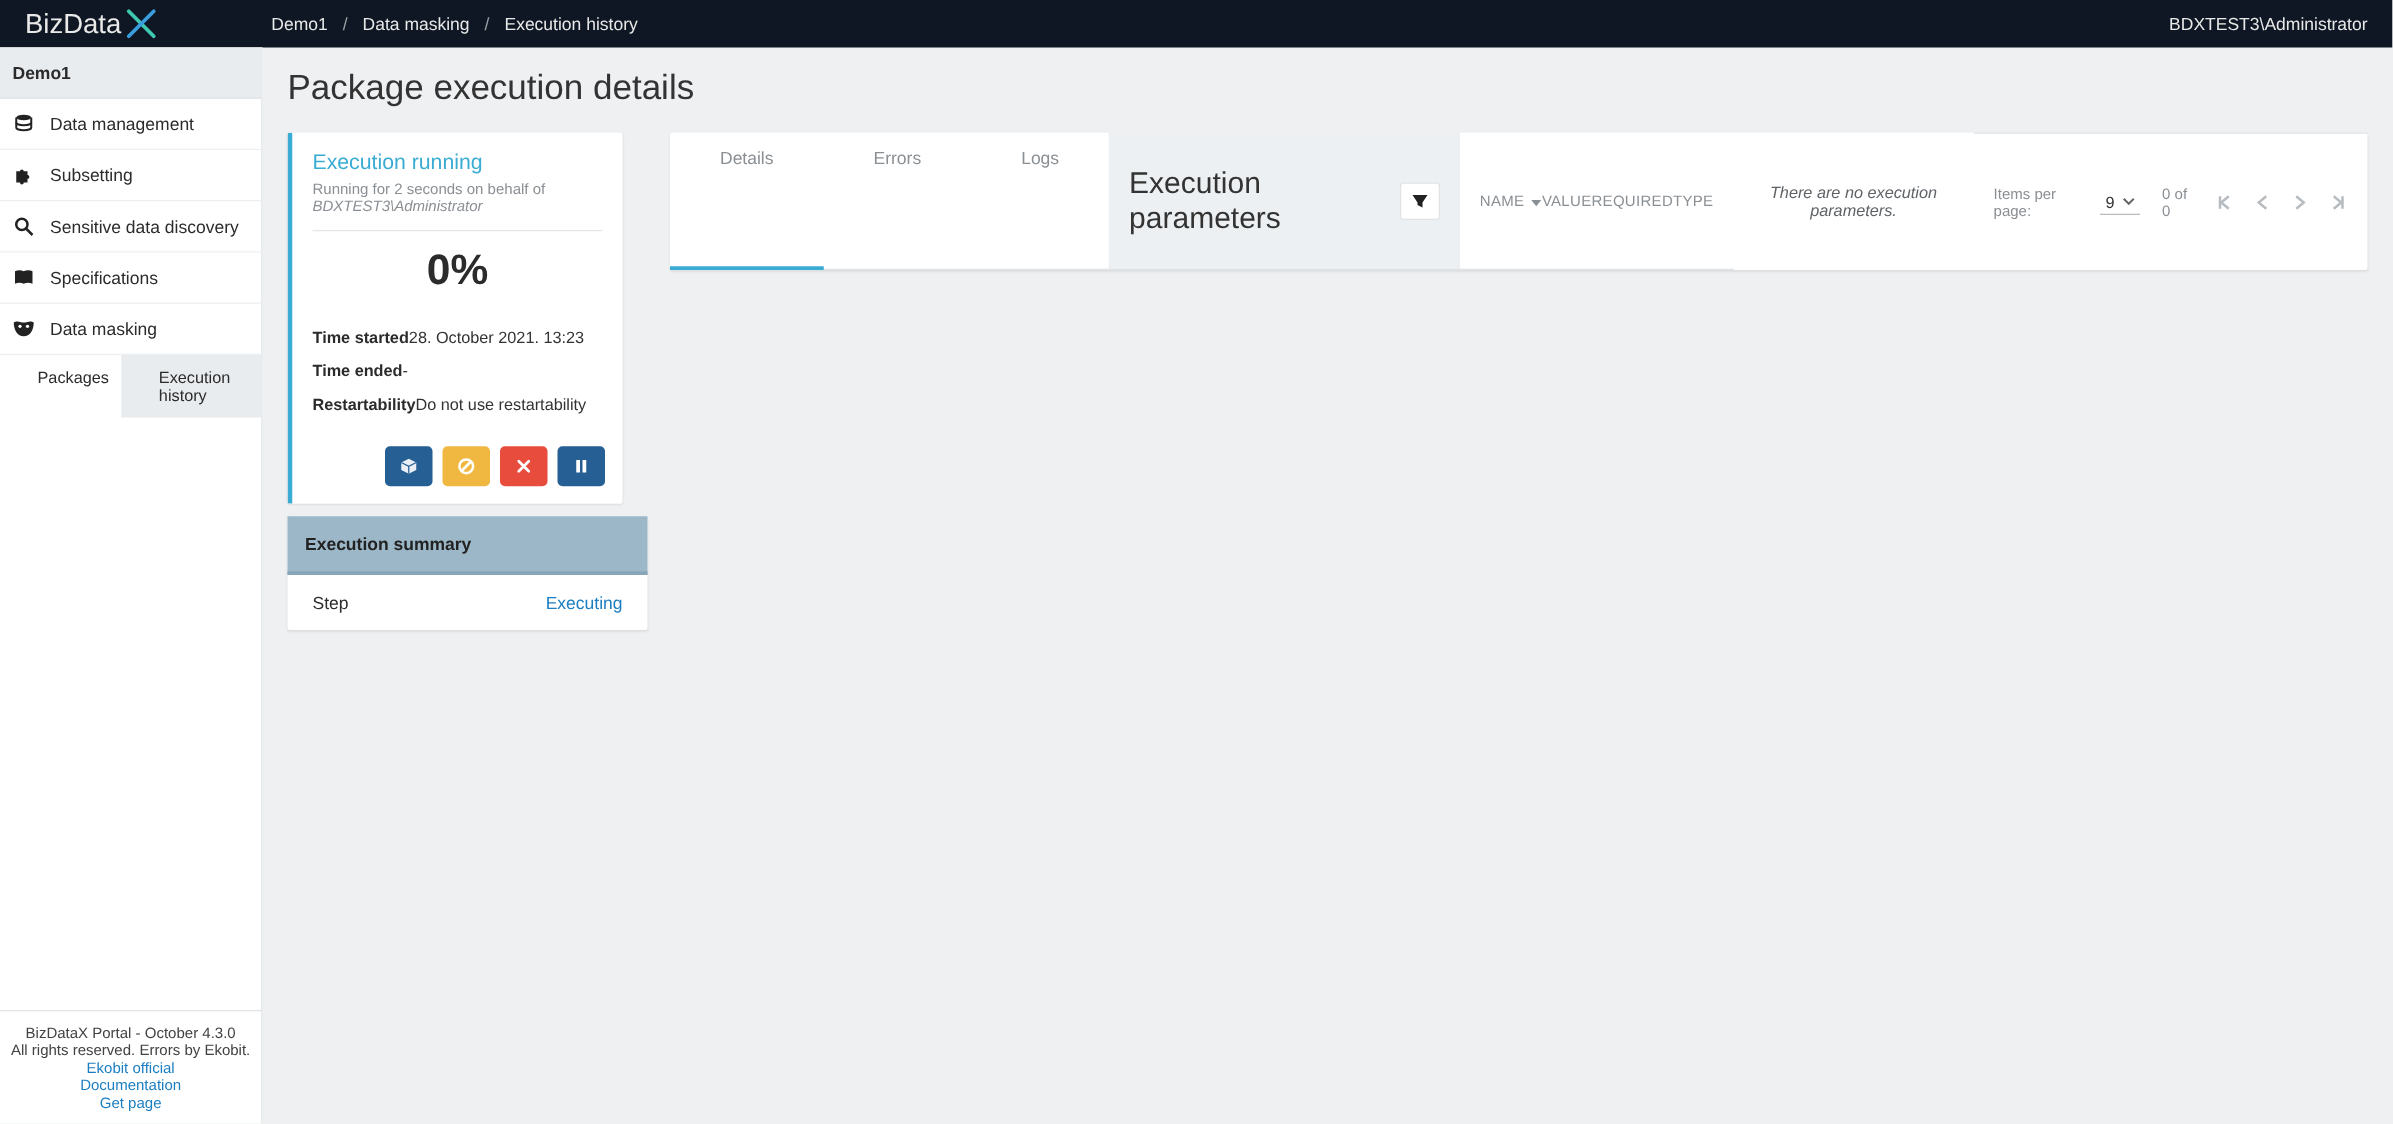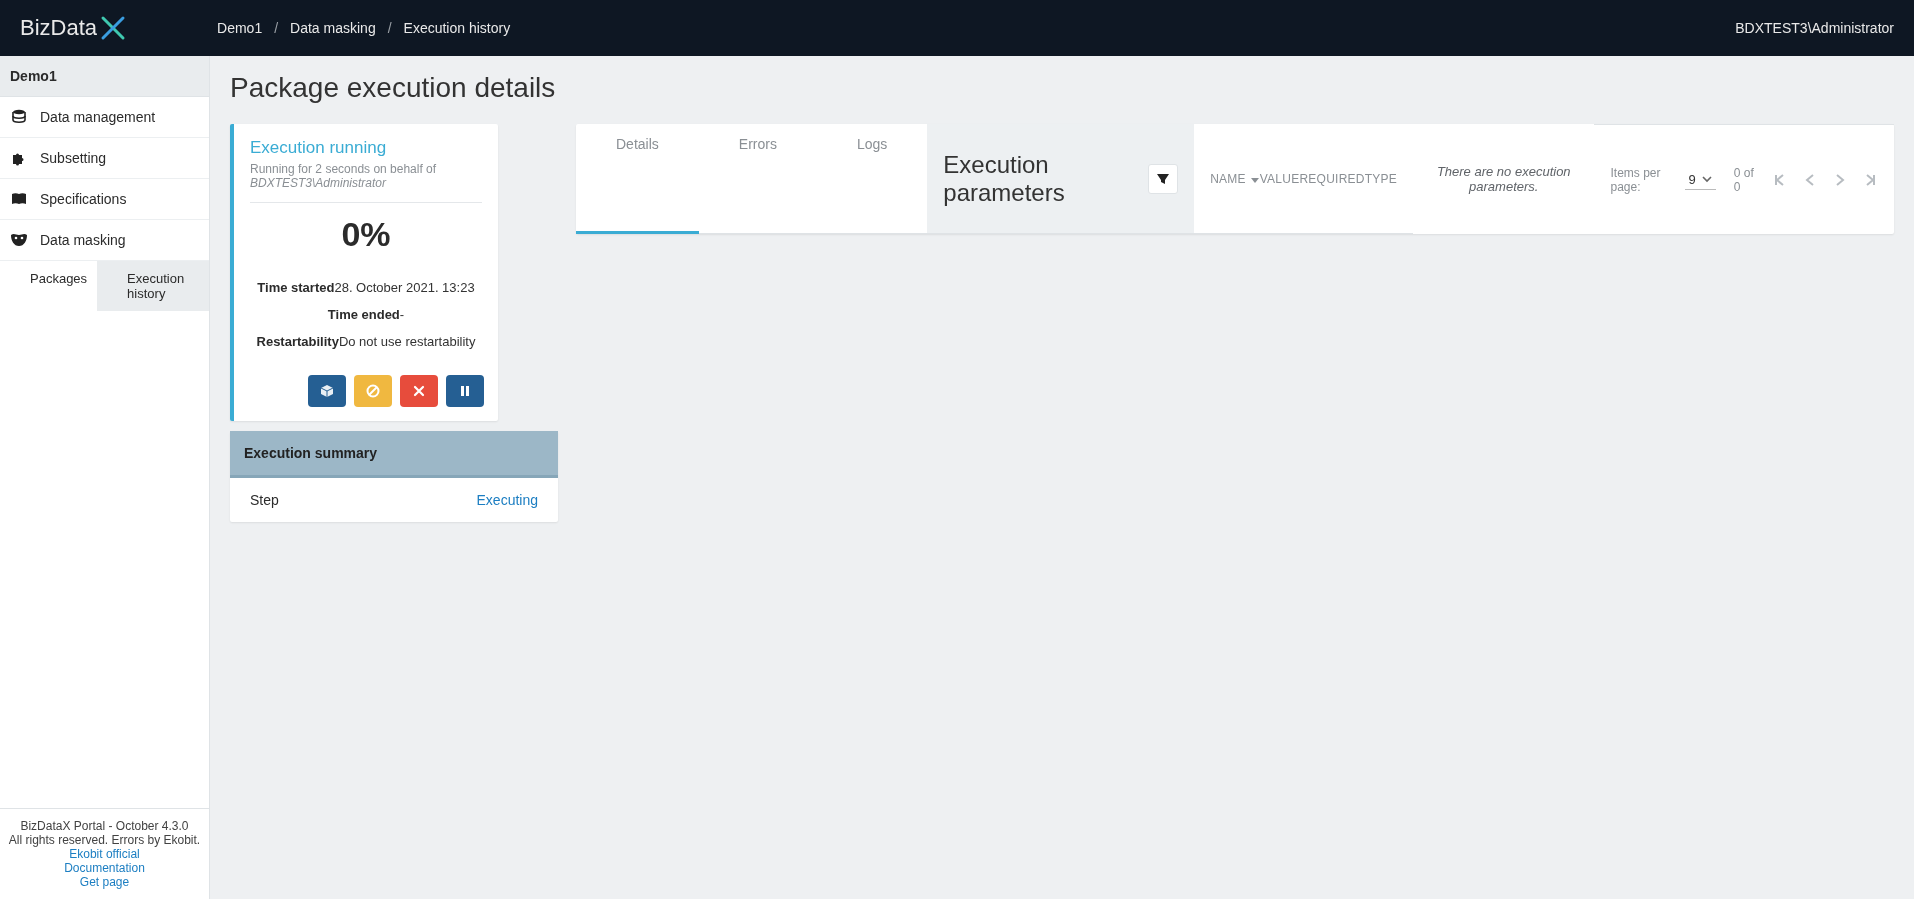--- a/index.html
+++ b/index.html
@@ -16,21 +16,21 @@
     --link:#1c7ec2;
     --danger:#e74c3c;
     --warn:#f0b840;
     --steel:#255f93;
   }
   *{box-sizing:border-box;font-family:"Segoe UI",Arial,Helvetica,sans-serif}
   html,body{margin:0;height:100%}
   body{background:var(--page);display:flex;flex-direction:column;min-height:100vh;color:var(--text)}
 
   
-  .topbar{height:56px;background:var(--dark);color:#fff;display:flex;align-items:center;padding:0 20px;flex:0 0 auto}
+  .topbar{height:38px;background:var(--dark);color:#fff;display:flex;align-items:center;padding:0 20px;flex:0 0 auto}
   .logo{font-size:22px;font-weight:300;margin-right:90px;display:flex;align-items:center}
   .logo .bd{color:#e9e9e9}
   .logo svg{margin-left:2px}
   .crumbs{display:flex;align-items:center;gap:12px;font-size:14px;color:#e9e9e9}
   .crumbs .sep{color:#9aa0a6}
   .crumbs .crumb{cursor:pointer}
   .topright{margin-left:auto;font-size:14px;color:#e9e9e9}
 
   
   .body{flex:1 1 auto;display:flex;min-height:0}
@@ -54,30 +54,30 @@
 
   
   .card{background:#fff;border-radius:2px;box-shadow:0 1px 2px rgba(0,0,0,.08);width:268px;flex:0 0 328px}
   .card .cbody{padding:14px 16px 10px 16px}
   .status-title{color:var(--teal2);font-size:17px;font-weight:500;margin-bottom:4px}
   .status-sub{color:var(--muted);font-size:12px;font-style:normal}
   .status-sub .who{font-style:italic}
   .card .divider{border-top:1px solid #e4e7ea;margin:12px 0 6px}
   .pct{font-size:34px;font-weight:700;text-align:center;padding:6px 0 10px}
   .progressline{height:2px;background:var(--teal2);width:0%;margin:0 0 8px}
-  .kv{display:flex;justify-content:center;font-size:13px;padding:6px 0}
+  .kv{display:flex;justify-content:flex-start;font-size:13px;padding:6px 0}
   .kv .k{font-weight:700}
   .kv .v{color:#333}
   .actions{display:flex;gap:8px;justify-content:flex-end;padding:10px 14px 14px}
   .btn{width:38px;height:32px;border:none;border-radius:4px;color:#fff;cursor:pointer;display:flex;align-items:center;justify-content:center;font-size:14px}
   .btn.blue{background:var(--steel)}
   .btn.yellow{background:var(--warn)}
   .btn.red{background:var(--danger)}
 
-  .summary-card{margin-top:10px;background:#fff;border-radius:2px;box-shadow:0 1px 2px rgba(0,0,0,.08);width:328px}
+  .summary-card{margin-top:10px;background:#fff;border-radius:2px;box-shadow:0 1px 2px rgba(0,0,0,.08);width:288px}
   .summary-head{background:var(--header-panel);color:#222;padding:14px 14px;font-weight:700;border-bottom:3px solid #86a6b8;font-size:14px}
   .summary-row{display:flex;justify-content:space-between;padding:14px 20px;font-size:14px}
   .summary-row .s-status{color:var(--link);cursor:pointer}
 
   
   .right{flex:1;min-width:0;background:#fff;border-radius:2px;box-shadow:0 1px 2px rgba(0,0,0,.08);display:flex;flex-direction:row}
   .tabs{display:flex;border-bottom:1px solid var(--border)}
   .tab{padding:12px 40px;font-size:14px;color:var(--muted);cursor:pointer}
   .tab.active{color:var(--muted);border-bottom:3px solid var(--teal2);margin-bottom:-1px}
   .panel-head{display:flex;align-items:center;justify-content:space-between;padding:14px 16px;border-bottom:1px solid var(--border);background:#edf0f2}
@@ -136,20 +136,29 @@
         <span class="ico">
           <svg width="16" height="16" viewBox="0 0 16 16">
               <path d="M2 5h3a1.5 1.5 0 1 1 3 0h3v3a1.5 1.5 0 1 1 0 3v3H8a1.5 1.5 0 1 1-3 0H2V5z" fill="#222"></path>
             </svg>
         </span>
         <span>Subsetting</span>
       </div>
       <div class="navitem">
         <span class="ico">
           <svg width="16" height="16" viewBox="0 0 16 16">
+              <circle cx="6.5" cy="6.5" r="4.5" fill="none" stroke="#222" stroke-width="2"></circle>
+              <line x1="10" y1="10" x2="15" y2="15" stroke="#222" stroke-width="2"></line>
+            </svg>
+        </span>
+        <span>Sensitive data discovery</span>
+      </div>
+      <div class="navitem">
+        <span class="ico">
+          <svg width="16" height="16" viewBox="0 0 16 16">
               <path d="M1 3c2-1 5-1 7 0 2-1 5-1 7 0v10c-2-1-5-1-7 0-2-1-5-1-7 0V3z" fill="#222"></path>
             </svg>
         </span>
         <span>Specifications</span>
       </div>
       <div class="navitem">
         <span class="ico">
           <svg width="18" height="16" viewBox="0 0 18 16">
               <path d="M1 3c3-2 5 0 8 0s5-2 8 0c0 6-3 11-8 11S1 9 1 3z" fill="#222"></path>
               <circle cx="6" cy="6" r="1.3" fill="#fff"></circle>

